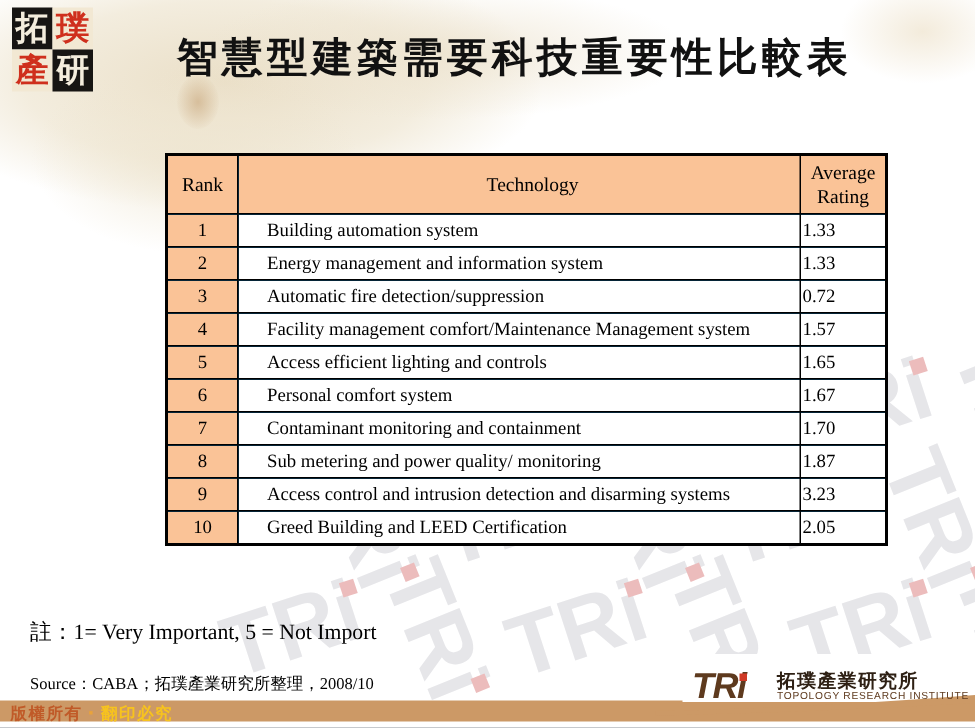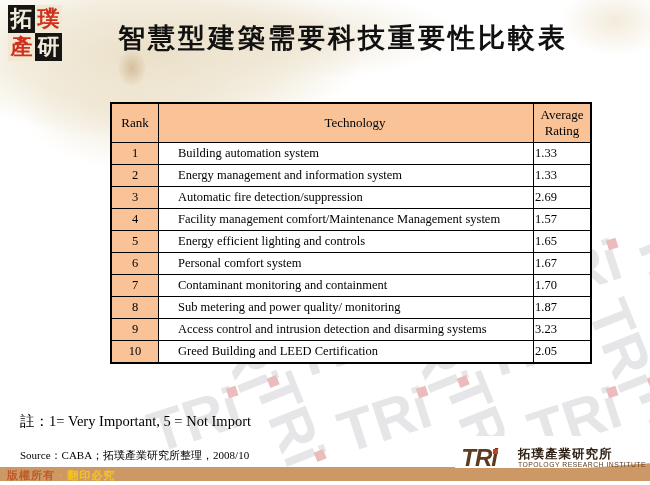--- a/index.html
+++ b/index.html
@@ -127,30 +127,30 @@
           <td class="col-rating">1.33</td>
         </tr>
         <tr>
           <td class="col-rank">2</td>
           <td class="col-tech">Energy management and information system</td>
           <td class="col-rating">1.33</td>
         </tr>
         <tr>
           <td class="col-rank">3</td>
           <td class="col-tech">Automatic fire detection/suppression</td>
-          <td class="col-rating">2.69</td>
+          <td class="col-rating">0.72</td>
         </tr>
         <tr>
           <td class="col-rank">4</td>
           <td class="col-tech">Facility management comfort/Maintenance Management system</td>
           <td class="col-rating">1.57</td>
         </tr>
         <tr>
           <td class="col-rank">5</td>
-          <td class="col-tech">Energy efficient lighting and controls</td>
+          <td class="col-tech">Access efficient lighting and controls</td>
           <td class="col-rating">1.65</td>
         </tr>
         <tr>
           <td class="col-rank">6</td>
           <td class="col-tech">Personal comfort system</td>
           <td class="col-rating">1.67</td>
         </tr>
         <tr>
           <td class="col-rank">7</td>
           <td class="col-tech">Contaminant monitoring and containment</td>

